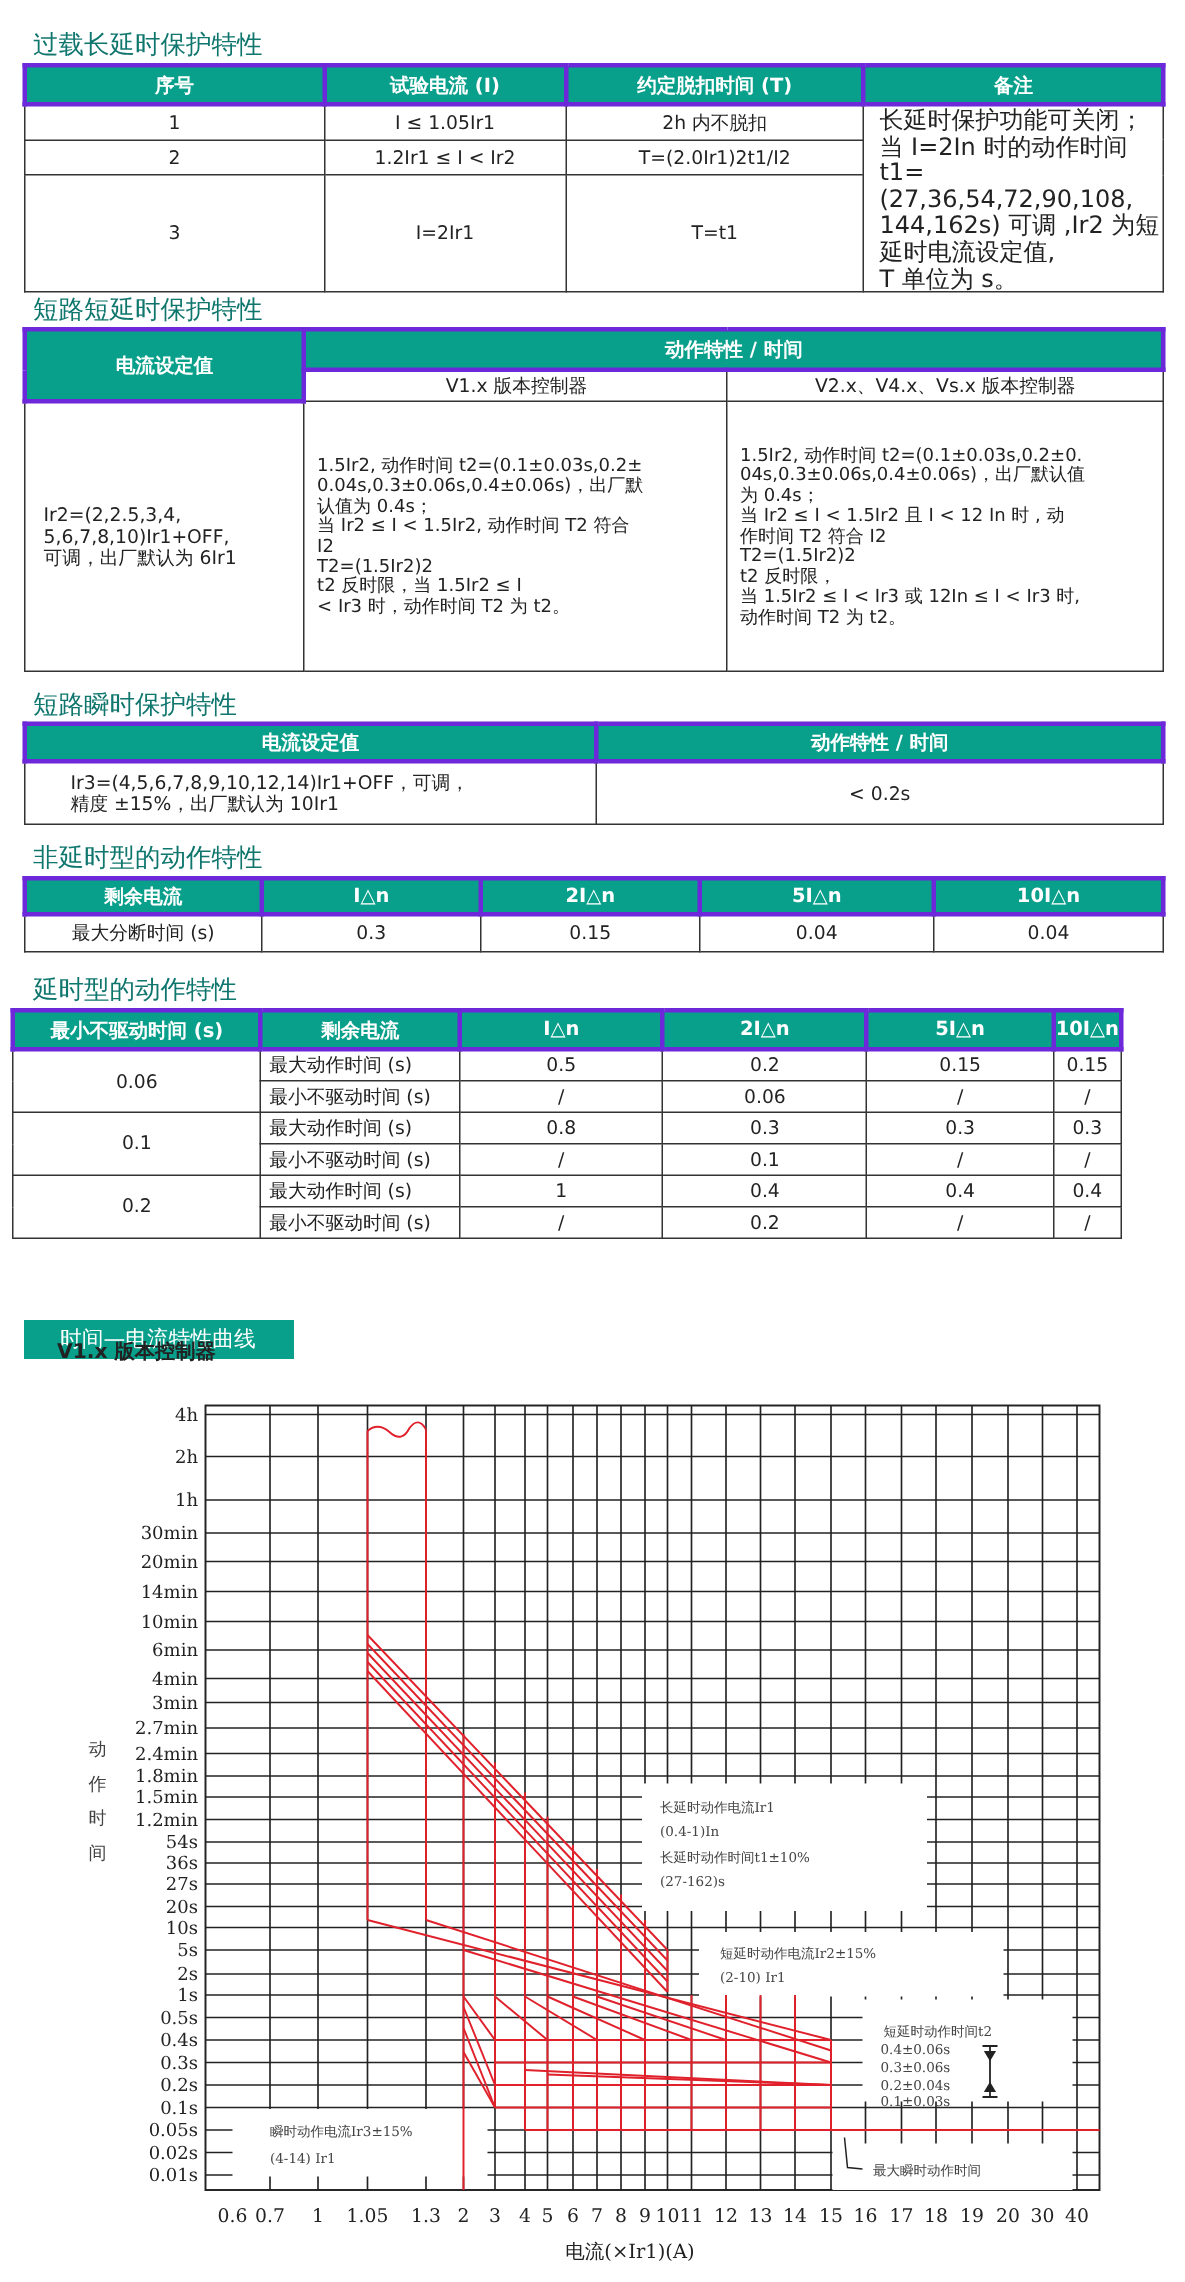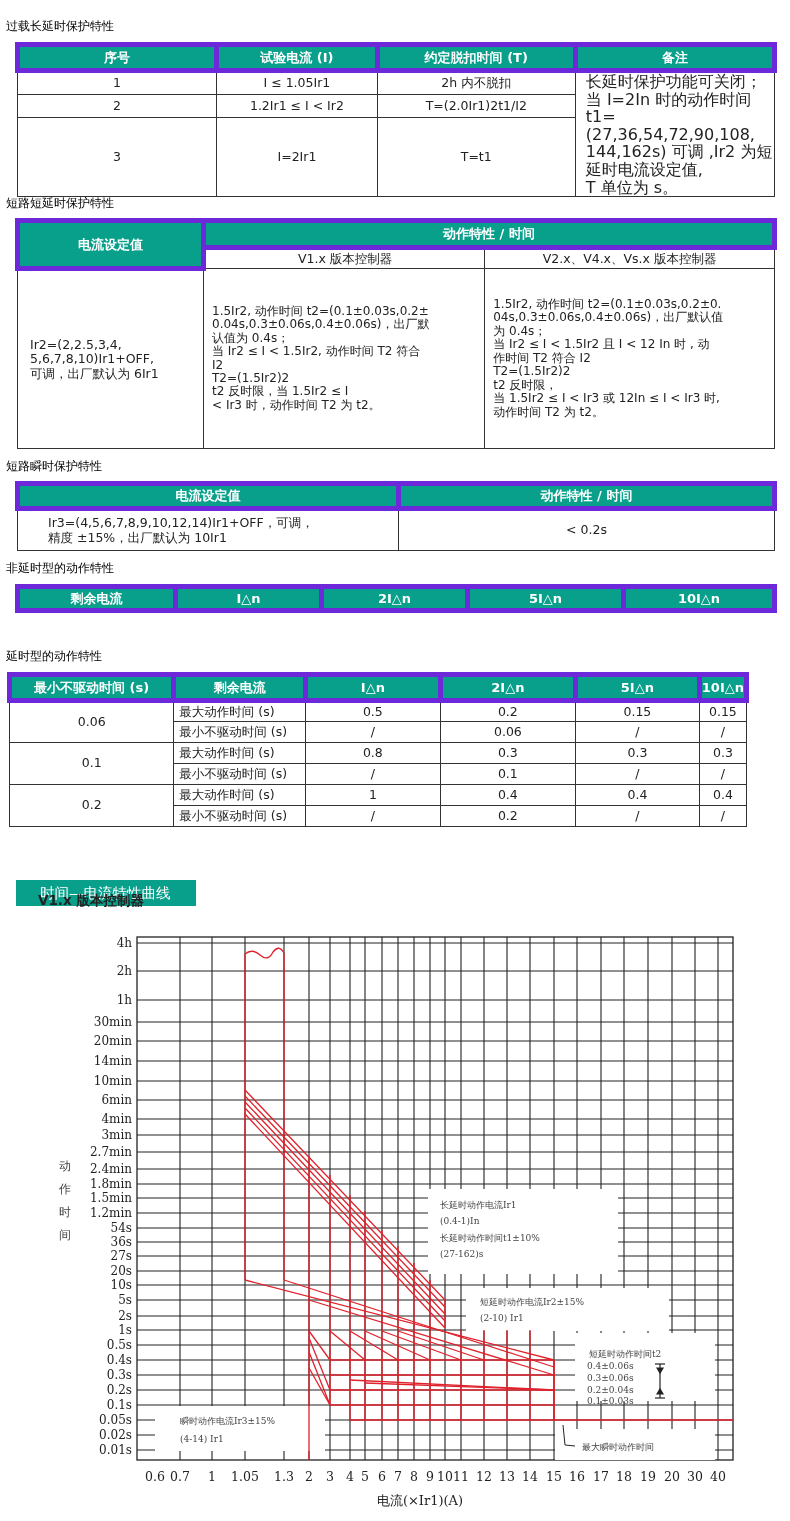--- a/index.html
+++ b/index.html
@@ -1,19 +1,19 @@
 <!DOCTYPE html>
 <html><head>
 <meta charset="utf-8">
 <style>
   * { box-sizing: border-box; margin: 0; padding: 0; }
   body { width: 790px; height: 1521px; background: #ffffff; font-family: "DejaVu Sans", "Liberation Sans", sans-serif; color: #222; position: relative; overflow: hidden; }
-  .sec-title { position: absolute; left: 6px; font-size: 12px; color: #000000; }
+  .sec-title { position: absolute; left: 22px; font-size: 17px; color: #0f766e; }
   table.spec { position: absolute; border-collapse: collapse; font-size: 12.5px; color: #222; }
-  table.spec th { background: #089f8b; color: #fff; font-weight: bold; border: 5px solid #6d28d9; text-align: center; font-size: 13px; }
+  table.spec th { background: #089f8b; color: #fff; font-weight: bold; border: 3px solid #6d28d9; text-align: center; font-size: 13px; }
   table.spec td { border: 1px solid #333; text-align: center; line-height: 1.15; }
   table.spec td.left { text-align: left; padding-left: 8px; }
   table.spec td.sub { background: #fff; color: #222; font-weight: normal; }
   .teal-bar { position: absolute; left: 16px; top: 880px; width: 180px; height: 26px; background: #089f8b; color: #fff; font-size: 14.5px; line-height: 26px; padding-left: 24px; }
   .chart-sub { position: absolute; left: 38px; top: 892px; font-size: 13.5px; font-weight: bold; color: #222; }
   #chart { position: absolute; left: 0; top: 920px; }
   .pre { white-space: pre-line; }
 </style>
 </head>
 <body>
@@ -104,20 +104,27 @@
 
 <div class="sec-title" style="top:560px;">非延时型的动作特性</div>
 <table class="spec" style="left:15px; top:584px; width:762px;">
   <tbody>
       <tr style="height:24px;">
     <th style="width:158px;">剩余电流</th>
     <th style="width:146px;">I△n</th>
     <th style="width:146px;">2I△n</th>
     <th style="width:156px;">5I△n</th>
     <th>10I△n</th>
+  </tr>
+  <tr style="height:25px;">
+    <td>最大分断时间 (s)</td>
+    <td>0.3</td>
+    <td>0.15</td>
+    <td>0.04</td>
+    <td>0.04</td>
   </tr>
 </tbody>
   </table>
 
 <div class="sec-title" style="top:648px;">延时型的动作特性</div>
 <table class="spec" style="left:7px; top:672px; width:742px;">
   <tbody>
       <tr style="height:26px;">
     <th style="width:171px;">最小不驱动时间 (s)</th>
     <th style="width:137px;">剩余电流</th>

